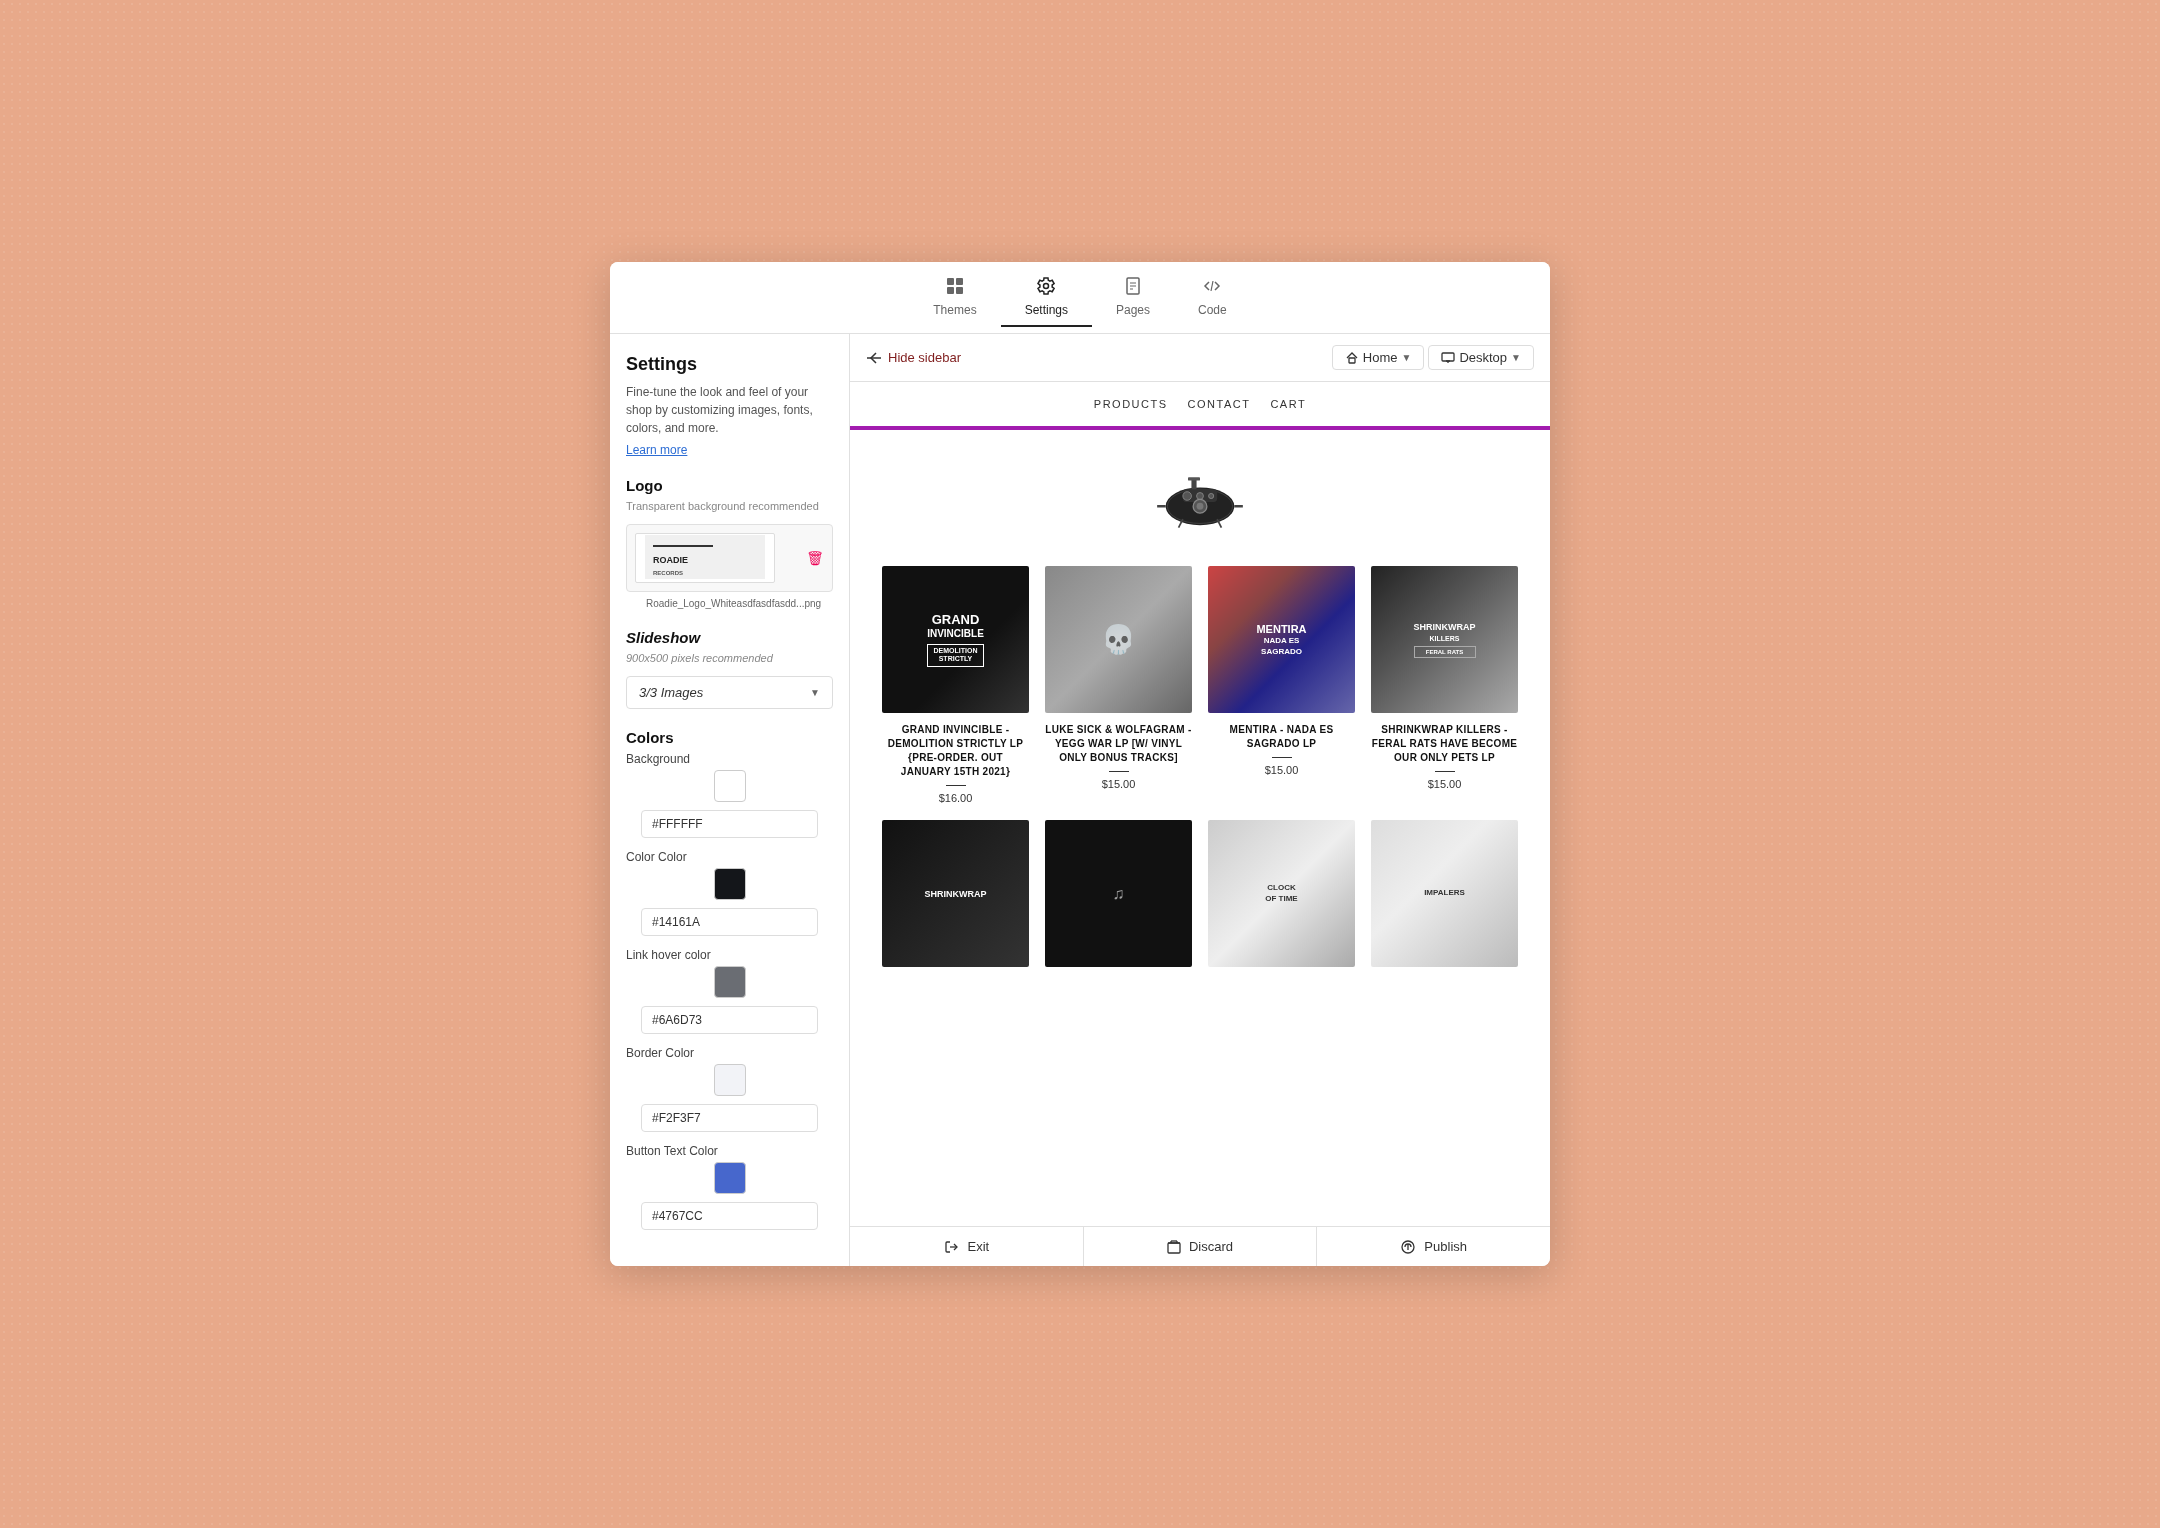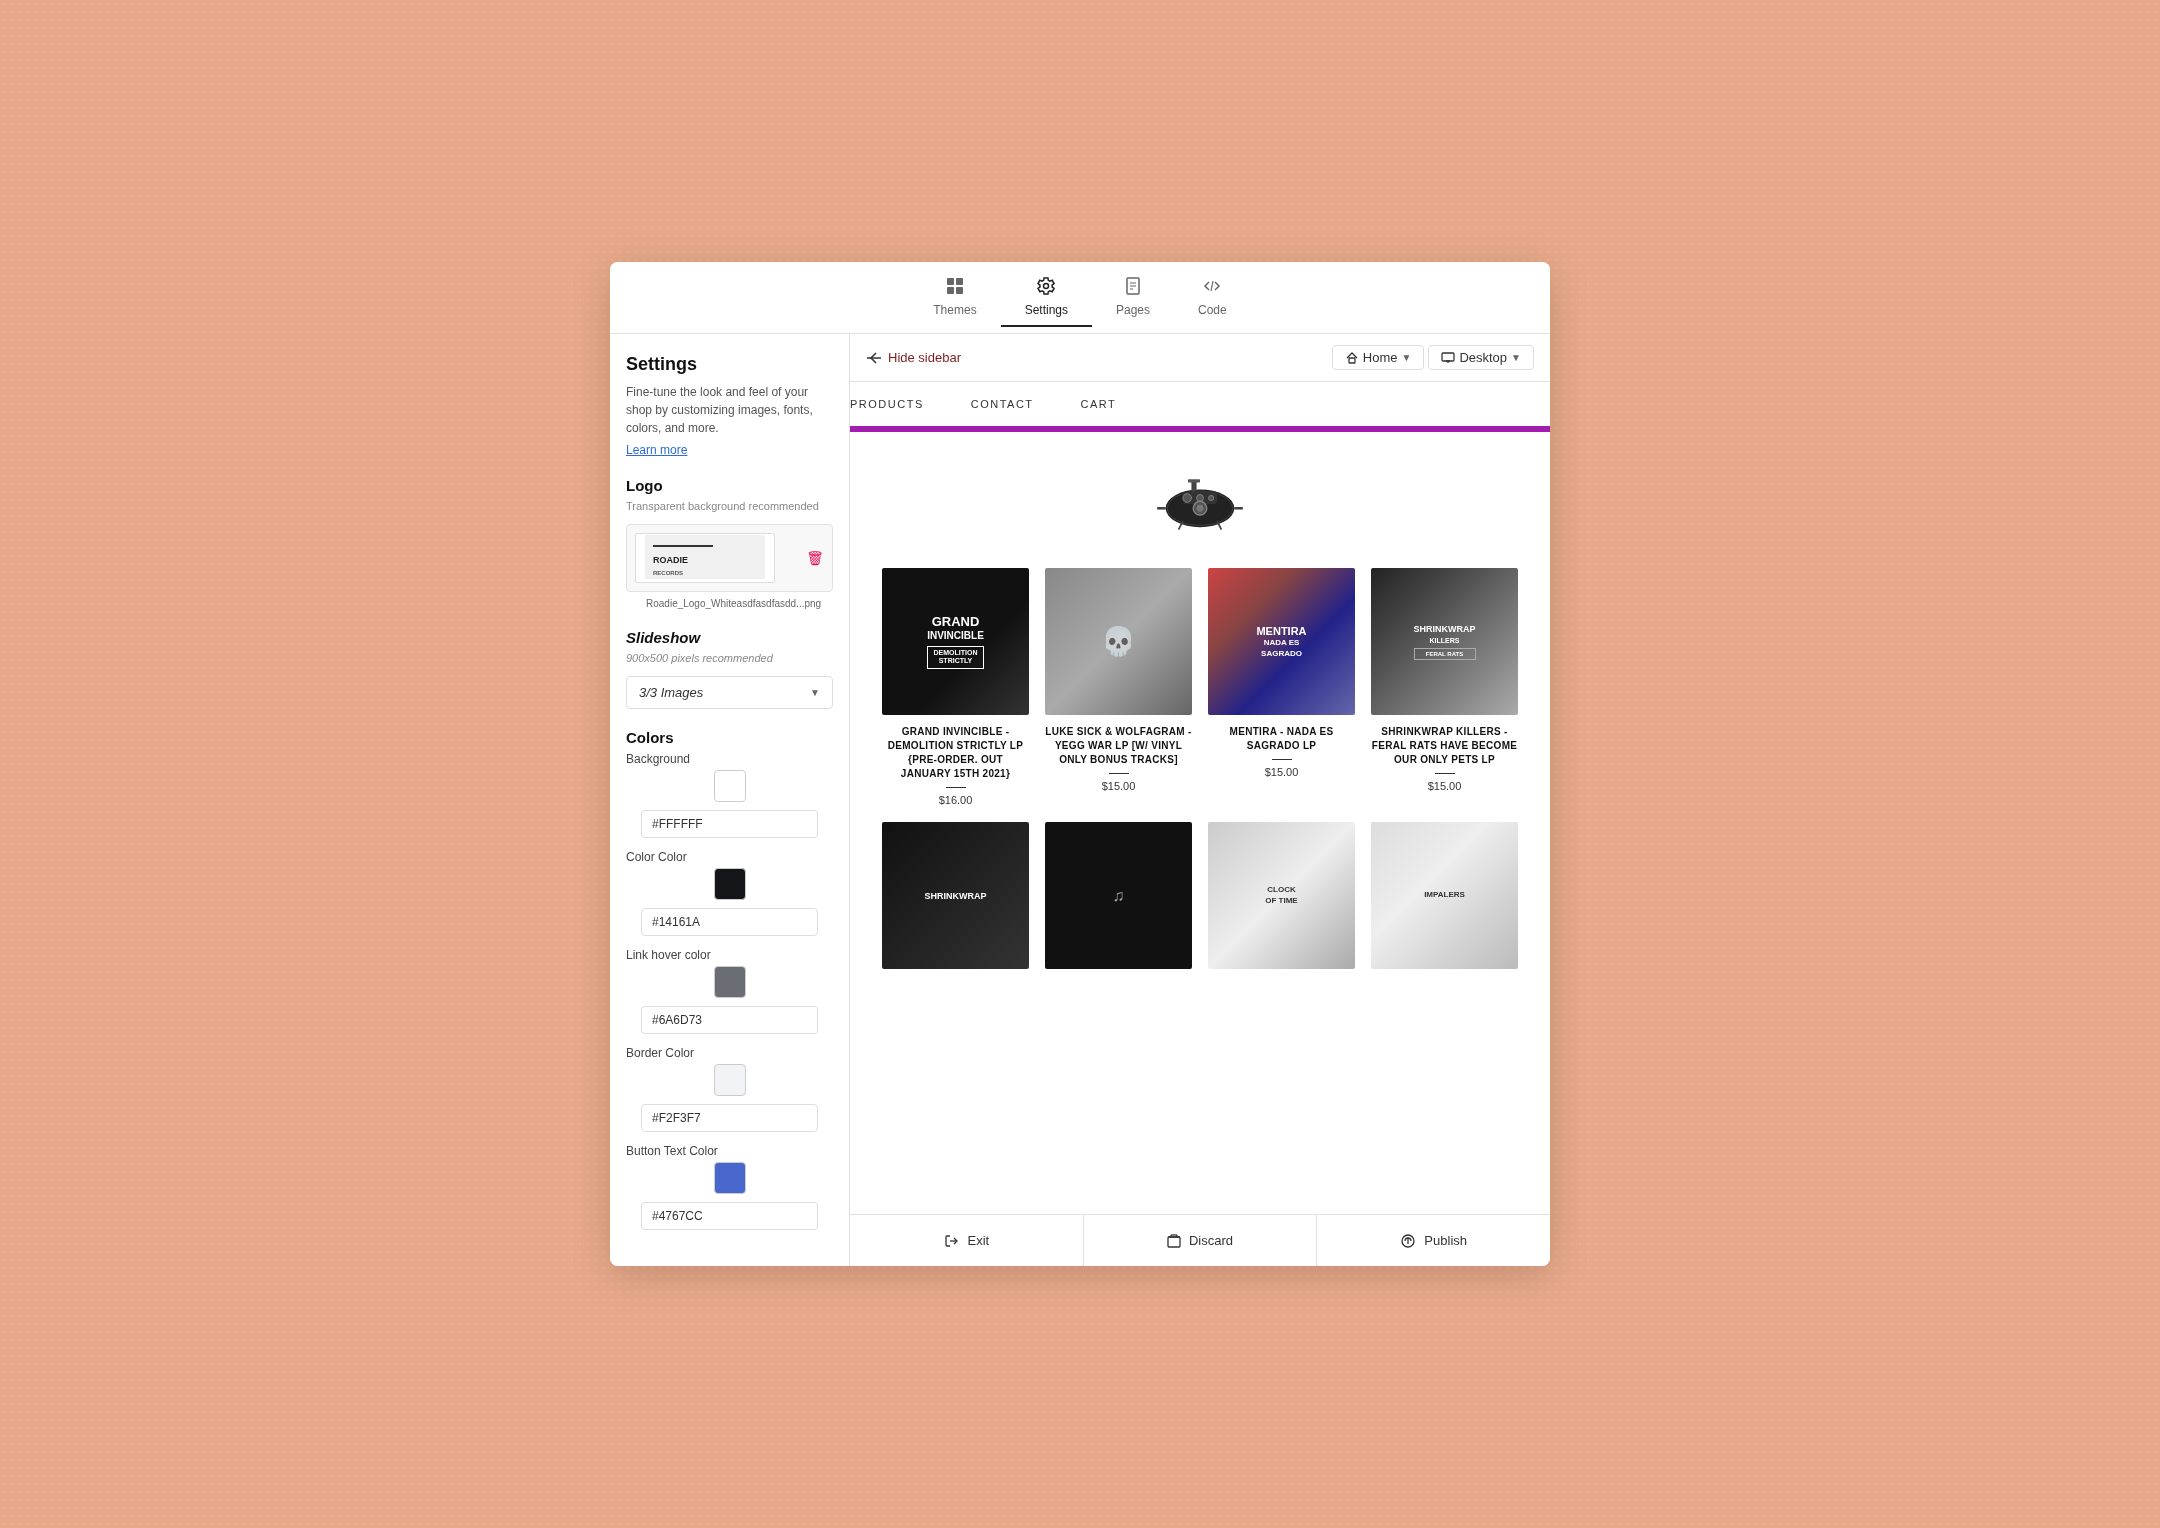--- a/index.html
+++ b/index.html
@@ -248,24 +248,24 @@
 
     
     .store-preview {
       flex: 1;
       background: #fff;
       overflow-y: auto;
     }
     .store-nav {
       display: flex;
       align-items: center;
-      justify-content: flex-start;
-      gap: 47px;
+      justify-content: center;
+      gap: 20px;
       padding: 16px 0;
-      border-bottom: 6px solid #a21caf;
+      border-bottom: 4px solid #a21caf;
     }
     .store-nav-item {
       font-size: 11px;
       letter-spacing: 1.5px;
       color: #333;
       text-transform: uppercase;
       font-weight: 500;
     }
 
     .store-logo-area {
@@ -334,21 +334,21 @@
       color: #fff;
       text-align: center;
       padding: 8px;
       font-size: 12px;
     }
     .bottom-actions {
       background: #fff;
       border-top: 1px solid #e0e0e0;
       display: flex;
       align-items: center;
-      height: 52px;
+      height: 40px;
     }
     .bottom-btn {
       flex: 1;
       display: flex;
       align-items: center;
       justify-content: center;
       gap: 8px;
       font-size: 13px;
       color: #333;
       cursor: pointer;

